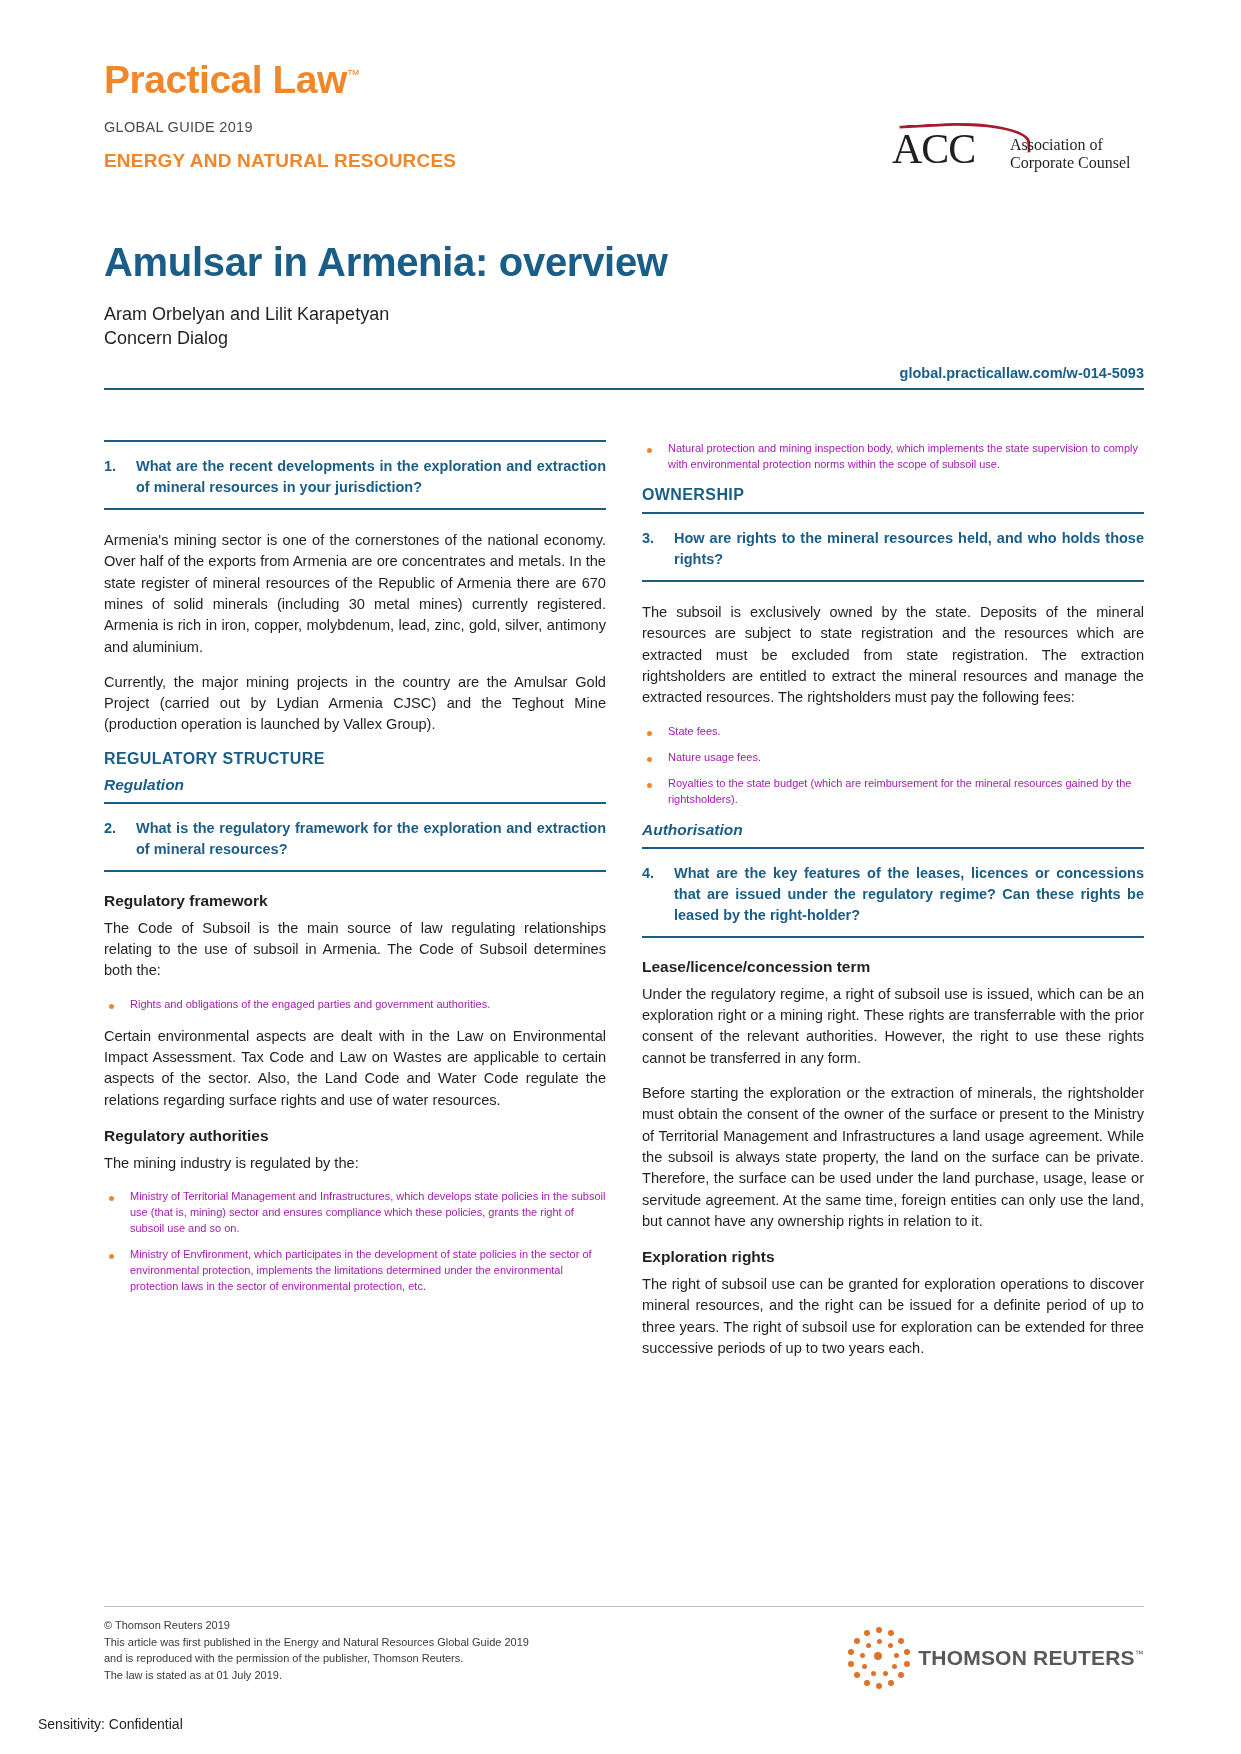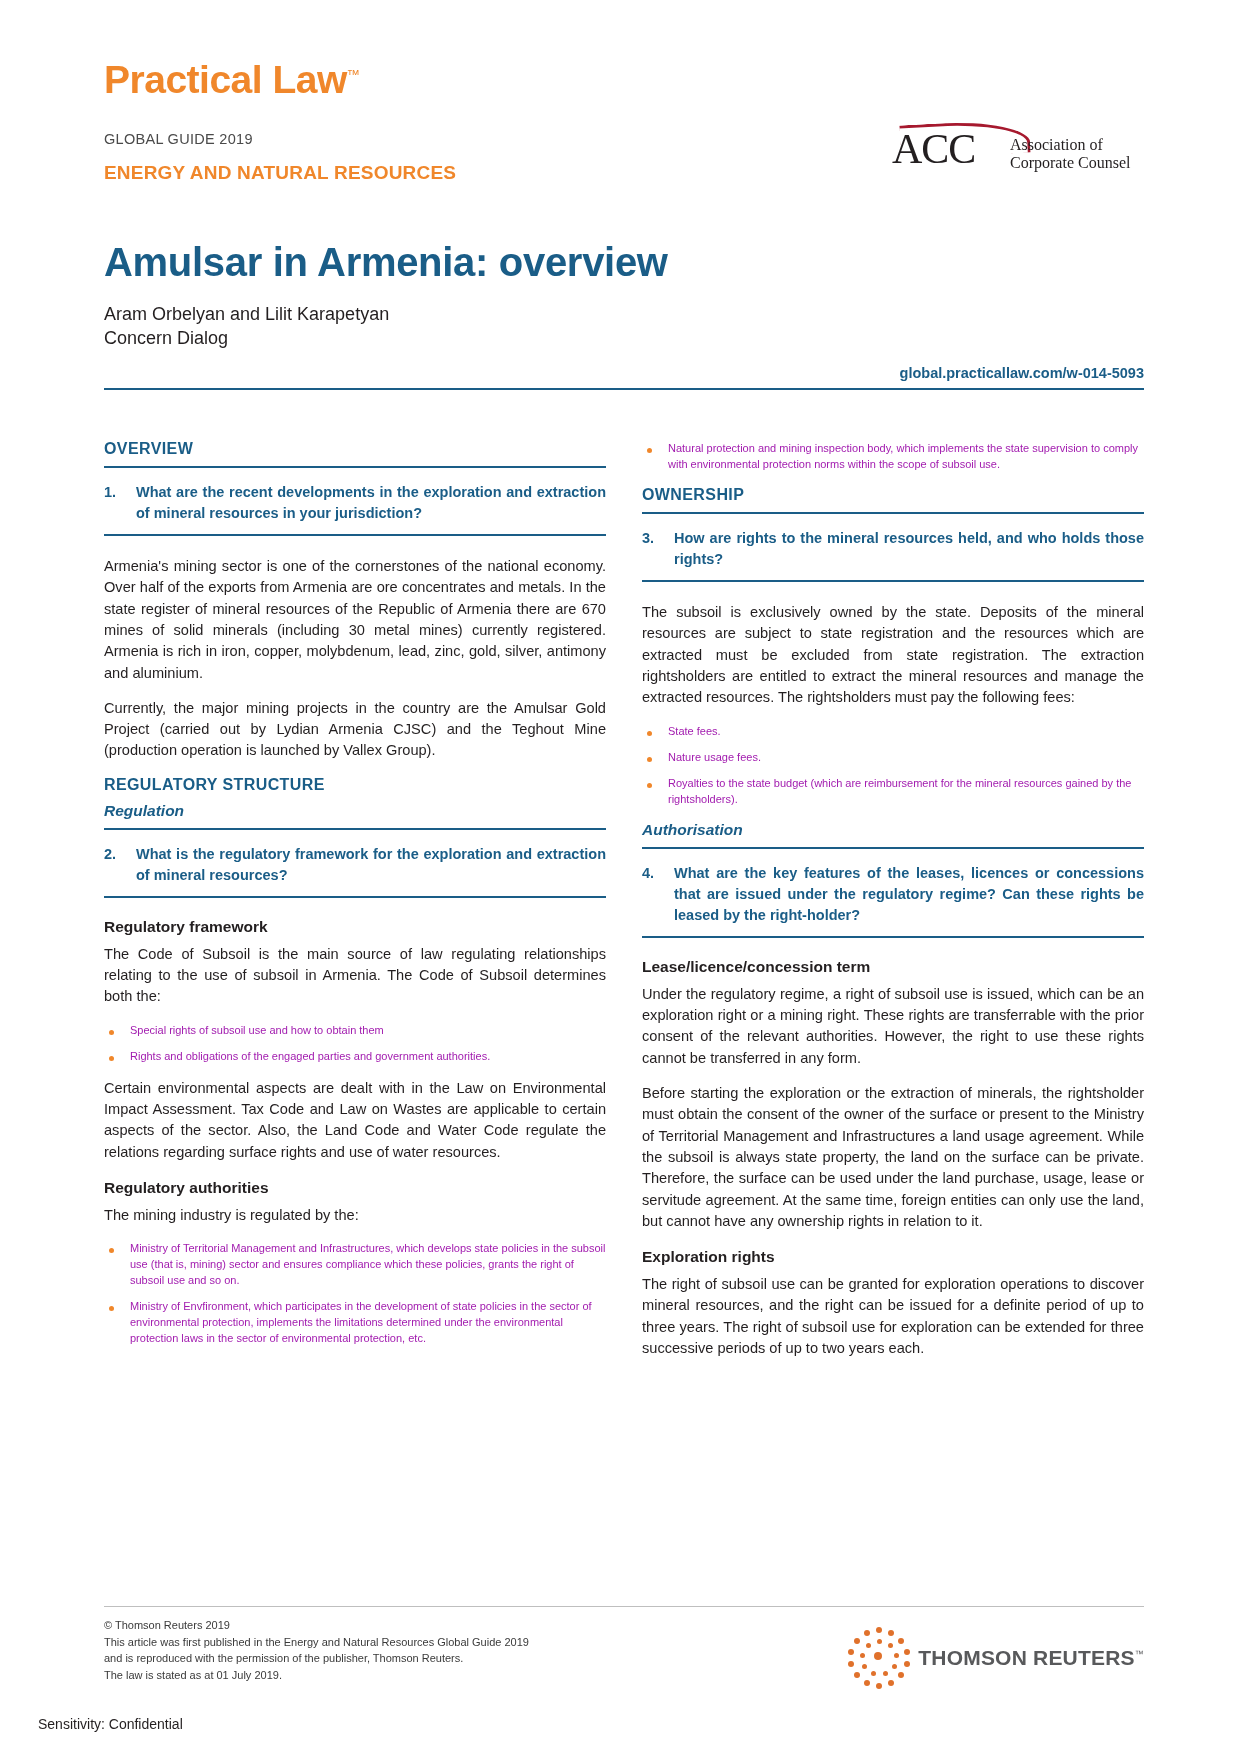--- a/index.html
+++ b/index.html
@@ -33,21 +33,21 @@
     letter-spacing: -0.5px;
     line-height: 1;
     display: inline-block;
   }
   .brand .tm {
     font-size: 13px;
     vertical-align: super;
     font-weight: normal;
   }
   .guide-line {
-    margin-top: 32px;
+    margin-top: 20px;
     font-size: 14.5px;
     color: #4a4a4a;
     letter-spacing: 0.3px;
   }
   .guide-title {
     margin-top: 15px;
     font-size: 19px;
     font-weight: bold;
     color: #f0872b;
     letter-spacing: 0.2px;
@@ -273,21 +273,20 @@
       <div>Aram Orbelyan and Lilit Karapetyan</div>
       <div>Concern Dialog</div>
     </div>
     <div class="url-line">global.practicallaw.com/w-014-5093</div>
     <div class="title-rule"></div>
   </div>
 
   <div class="columns">
 
     <div class="col">
-      <h2 class="sec">OVERVIEW</h2>
       <div class="sec-rule"></div>
 
       <div class="q">
         <span class="num">1.</span>
         <span class="qt">What are the recent developments in the exploration and extraction of mineral resources in your jurisdiction?</span>
       </div>
       <div class="q-rule"></div>
 
       <p class="body">Armenia's mining sector is one of the cornerstones of the national economy. Over half of the exports from Armenia are ore concentrates and metals. In the state register of mineral resources of the Republic of Armenia there are 670 mines of solid minerals (including 30 metal mines) currently registered. Armenia is rich in iron, copper, molybdenum, lead, zinc, gold, silver, antimony and aluminium.</p>
       <p class="body">Currently, the major mining projects in the country are the Amulsar Gold Project (carried out by Lydian Armenia CJSC) and the Teghout Mine (production operation is launched by Vallex Group).</p>
@@ -298,21 +297,20 @@
 
       <div class="q">
         <span class="num">2.</span>
         <span class="qt">What is the regulatory framework for the exploration and extraction of mineral resources?</span>
       </div>
       <div class="q-rule"></div>
 
       <h3 class="sub">Regulatory framework</h3>
       <p class="body">The Code of Subsoil is the main source of law regulating relationships relating to the use of subsoil in Armenia. The Code of Subsoil determines both the:</p>
       <ul class="bullets">
-        <li><span>Special rights of subsoil use and how to obtain them</span></li>
         <li><span>Rights and obligations of the engaged parties and government authorities.</span></li>
       </ul>
       <p class="body">Certain environmental aspects are dealt with in the Law on Environmental Impact Assessment. Tax Code and Law on Wastes are applicable to certain aspects of the sector. Also, the Land Code and Water Code regulate the relations regarding surface rights and use of water resources.</p>
 
       <h3 class="sub">Regulatory authorities</h3>
       <p class="body">The mining industry is regulated by the:</p>
       <ul class="bullets">
         <li><span>Ministry of Territorial Management and Infrastructures, which develops state policies in the subsoil use (that is, mining) sector and ensures compliance which these policies, grants the right of subsoil use and so on.</span></li>
         <li><span>Ministry of Envfironment, which participates in the development of state policies in the sector of environmental protection, implements the limitations determined under the environmental protection laws in the sector of environmental protection, etc.</span></li>
       </ul>

